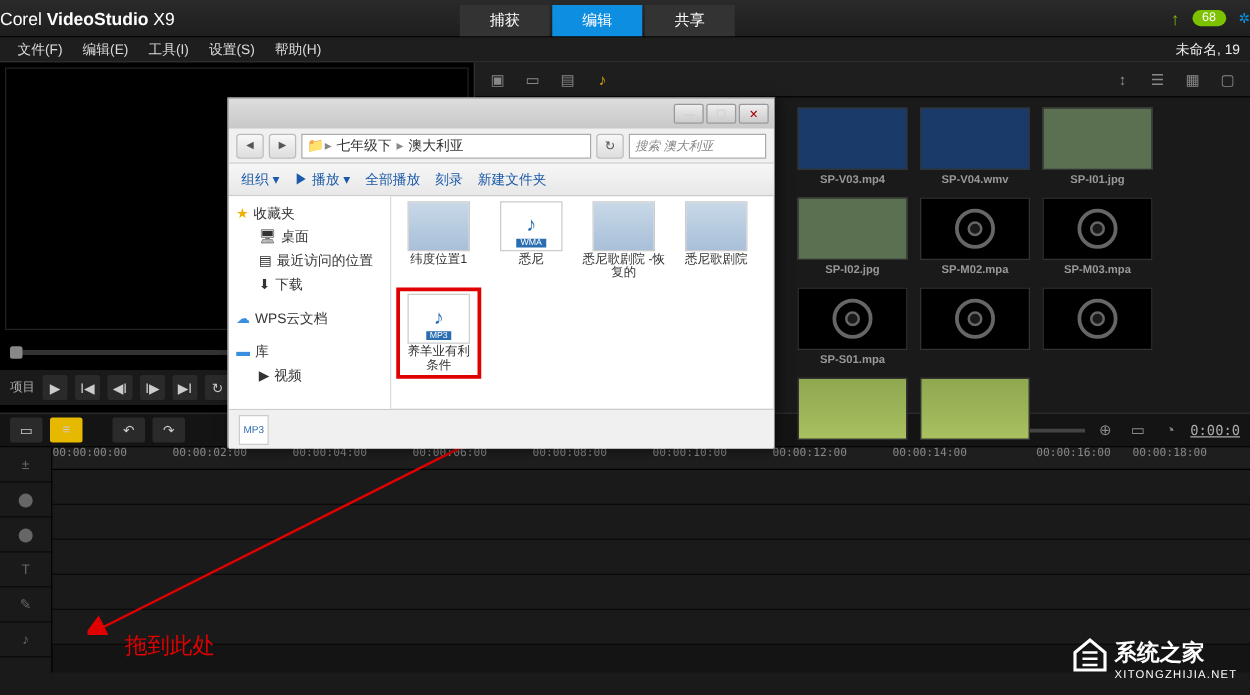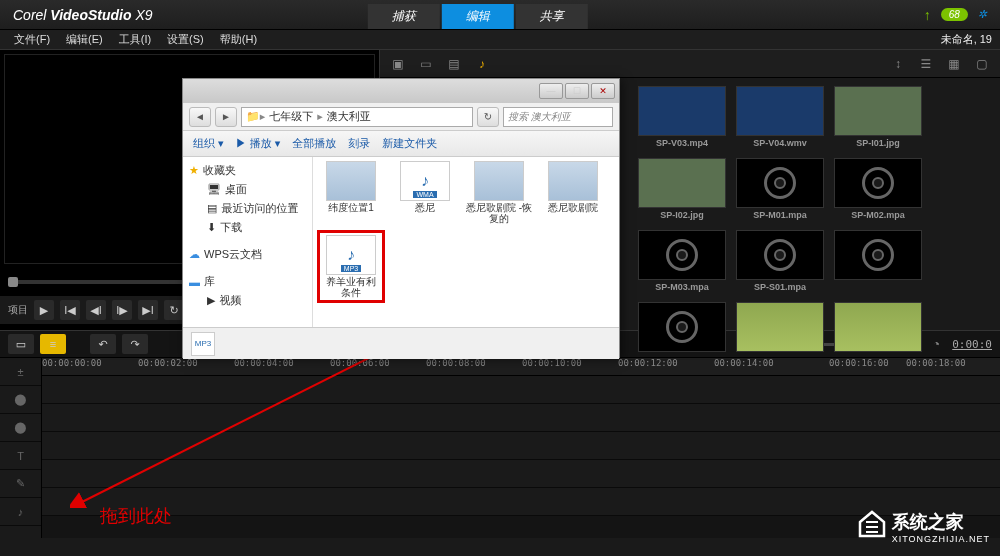--- a/index.html
+++ b/index.html
@@ -1,18 +1,18 @@
 <!DOCTYPE html>
 <html><head>
 <meta charset="utf-8">
 <style>
 * { margin: 0; padding: 0; box-sizing: border-box; font-family: "Microsoft YaHei", Arial, sans-serif; }
 body { width: 1000px; height: 556px; background: #1a1a1a; color: #ccc; overflow: hidden; position: relative; font-size: 11px; }
 
-.titlebar { height: 30px; background: linear-gradient(#2a2a2a, #1e1e1e); display: flex; align-items: center; padding: 0 13px; border-bottom: 1px solid #000; font-style: italic; }
+.titlebar { height: 30px; background: linear-gradient(#2a2a2a, #1e1e1e); display: flex; align-items: center; padding: 0 0; border-bottom: 1px solid #000; }
 .brand { color: #fff; font-size: 14px; font-weight: 300; }
 .brand b { font-weight: 600; }
 .top-tabs { display: flex; margin-left: auto; margin-right: auto; position: absolute; left: 50%; transform: translateX(-60%); top: 4px; }
 .top-tab { padding: 4px 24px; background: #333; color: #fff; margin: 0 1px; font-size: 12px; cursor: pointer; }
 .top-tab.active { background: #0d8ee0; }
 .top-right { margin-left: auto; display: flex; align-items: center; gap: 10px; }
 .green-arrow { color: #7cc200; font-size: 14px; }
 .progress-pill { background: #7cc200; color: #fff; border-radius: 10px; padding: 1px 8px; font-size: 10px; }
 .gear-icon { color: #0d8ee0; }
 
@@ -169,26 +169,20 @@
           <div class="thumb-label">SP-I01.jpg</div>
         </div>
         <div class="thumb">
           <div class="thumb-img photo-thumb"></div>
           <div class="thumb-label">SP-I02.jpg</div>
         </div>
         <div class="thumb">
           <div class="thumb-img">
             <div class="cd-icon"></div>
           </div>
-          <div class="thumb-label">SP-M01.mpa</div>
-        </div>
-        <div class="thumb">
-          <div class="thumb-img">
-            <div class="cd-icon"></div>
-          </div>
           <div class="thumb-label">SP-M02.mpa</div>
         </div>
         <div class="thumb">
           <div class="thumb-img">
             <div class="cd-icon"></div>
           </div>
           <div class="thumb-label">SP-M03.mpa</div>
         </div>
         <div class="thumb">
           <div class="thumb-img">

